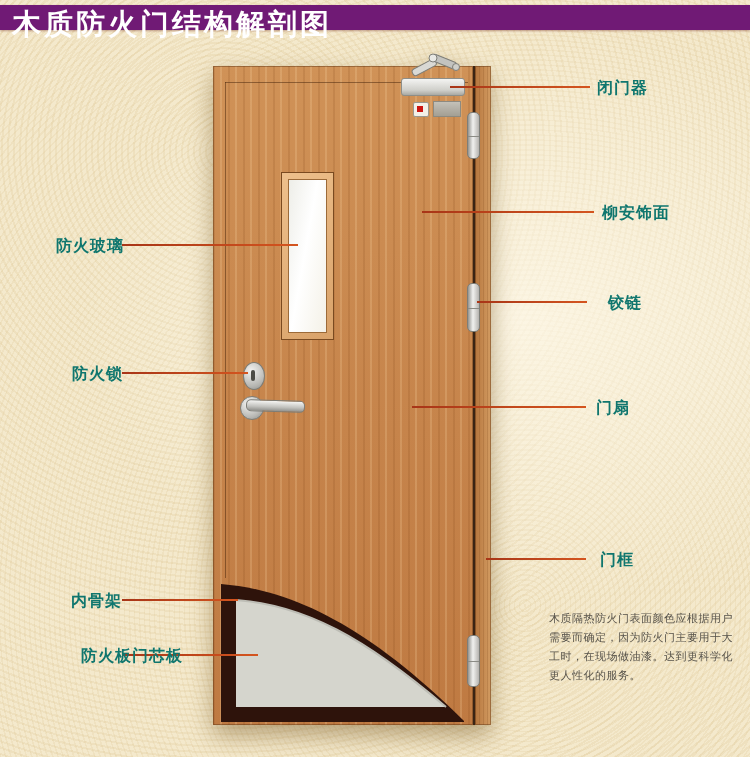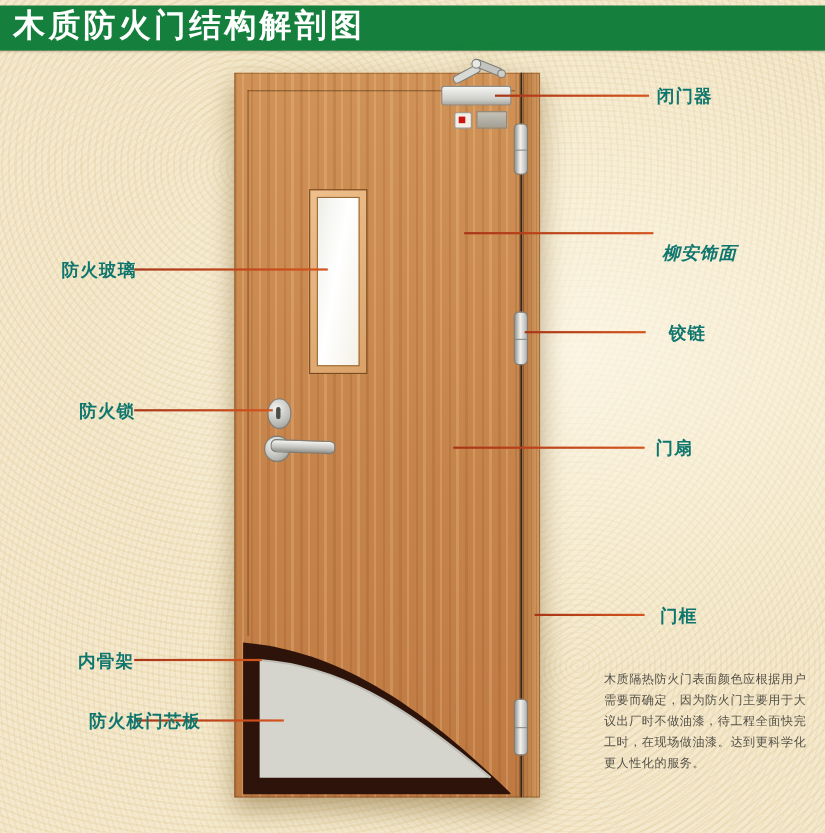--- a/index.html
+++ b/index.html
@@ -8,21 +8,21 @@
     font-family:"Liberation Sans","DejaVu Sans",sans-serif;
     background-color:#f4e9cc;
     background-image:
       radial-gradient(ellipse 620px 420px at 68% 42%, rgba(255,250,236,.75), transparent 70%),
       repeating-radial-gradient(circle at 30% 20%, rgba(216,190,135,.20) 0 2px, transparent 2px 6px),
       repeating-radial-gradient(circle at 70% 80%, rgba(214,186,130,.16) 0 1.5px, transparent 1.5px 5px);
     position:relative;
   }
   .stage{position:absolute;inset:0;}
   
-  .banner{position:absolute;left:0;top:5px;width:750px;height:41px;background:#15803d;
+  .banner{position:absolute;left:0;top:5px;width:750px;height:25px;background:#701a75;
           box-shadow:0 1px 2px rgba(90,10,10,.35);}
   .banner span{display:block;line-height:38px;padding-left:12px;color:#fff;
                font-size:29px;font-weight:bold;letter-spacing:3px;}
   
   .door-unit{position:absolute;left:213px;top:66px;width:278px;height:659px;
              filter:drop-shadow(0 10px 12px rgba(130,100,50,.55));}
   .leaf{position:absolute;left:0;top:0;width:260px;height:659px;
     background:
       repeating-linear-gradient(90deg, rgba(120,60,15,.14) 0 2px, transparent 2px 7px,
         rgba(255,223,175,.20) 7px 9px, transparent 9px 15px),
@@ -126,21 +126,21 @@
       <path d="M8,6 C80,12 155,48 251,143 L251,144 L8,144 Z" fill="#2e130b"></path>
       <path d="M23,22 C92,27 152,60 233,129 L23,129 Z" fill="#d5d5cd"></path>
       <path d="M23,22 C92,27 152,60 233,129" fill="none" stroke="#bdbdb5" stroke-width="2"></path>
     </svg>
   </div>
 
   <div class="leader" style="left:450px;top:86px;width:140px;"></div>
   <div class="callout" style="left:597px;top:78px;">闭门器</div>
 
   <div class="leader" style="left:422px;top:211px;width:172px;"></div>
-  <div class="callout" style="left:602px;top:220px;font-style:italic;">柳安饰面</div>
+  <div class="callout" style="left:602px;top:203px;">柳安饰面</div>
 
   <div class="leader" style="left:477px;top:301px;width:110px;"></div>
   <div class="callout" style="left:596px;top:293px;margin-left:12px;">铰链</div>
 
   <div class="leader" style="left:412px;top:406px;width:174px;"></div>
   <div class="callout" style="left:596px;top:398px;">门扇</div>
 
   <div class="leader" style="left:486px;top:558px;width:100px;"></div>
   <div class="callout" style="left:600px;top:550px;">门框</div>
 
@@ -152,18 +152,17 @@
 
   <div class="leader" style="left:122px;top:599px;width:116px;"></div>
   <div class="callout rt" style="left:71px;top:591px;">内骨架</div>
 
   <div class="leader" style="left:122px;top:654px;width:136px;"></div>
   <div class="callout rt" style="left:36px;top:646px;margin-left:45px;">防火板门芯板</div>
 
   <div class="note">
     <div>木质隔热防火门表面颜色应根据用户</div>
     <div>需要而确定，因为防火门主要用于大</div>
-    <div>议出厂时不做油漆，待工程全面快完</div>
     <div>工时，在现场做油漆。达到更科学化</div>
     <div>更人性化的服务。</div>
   </div>
 
 </div>
 
 </body></html>

